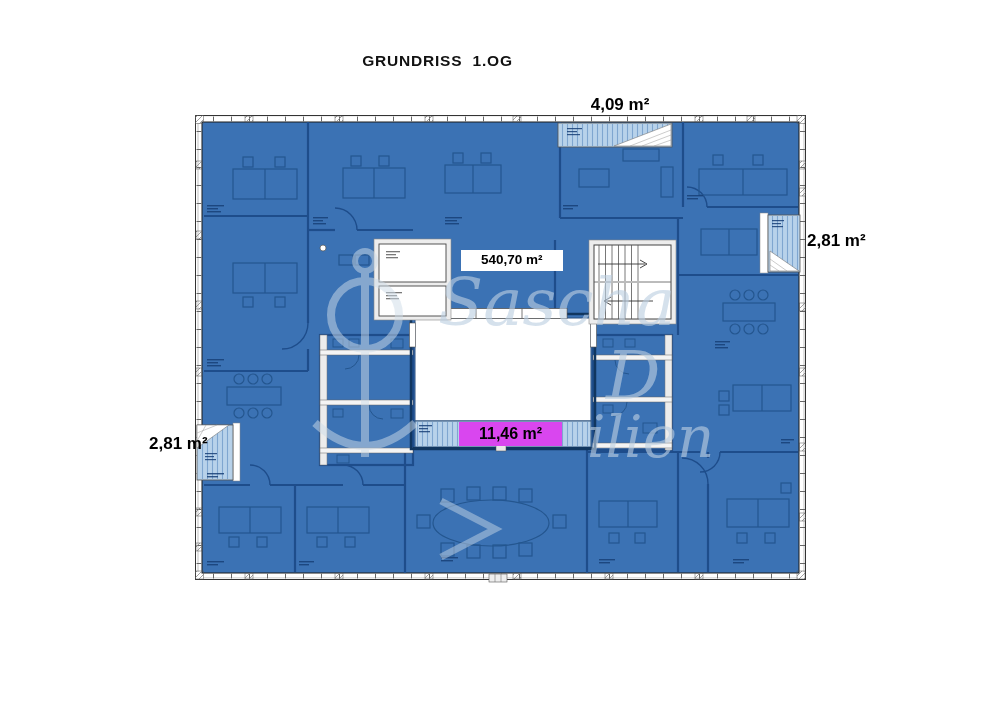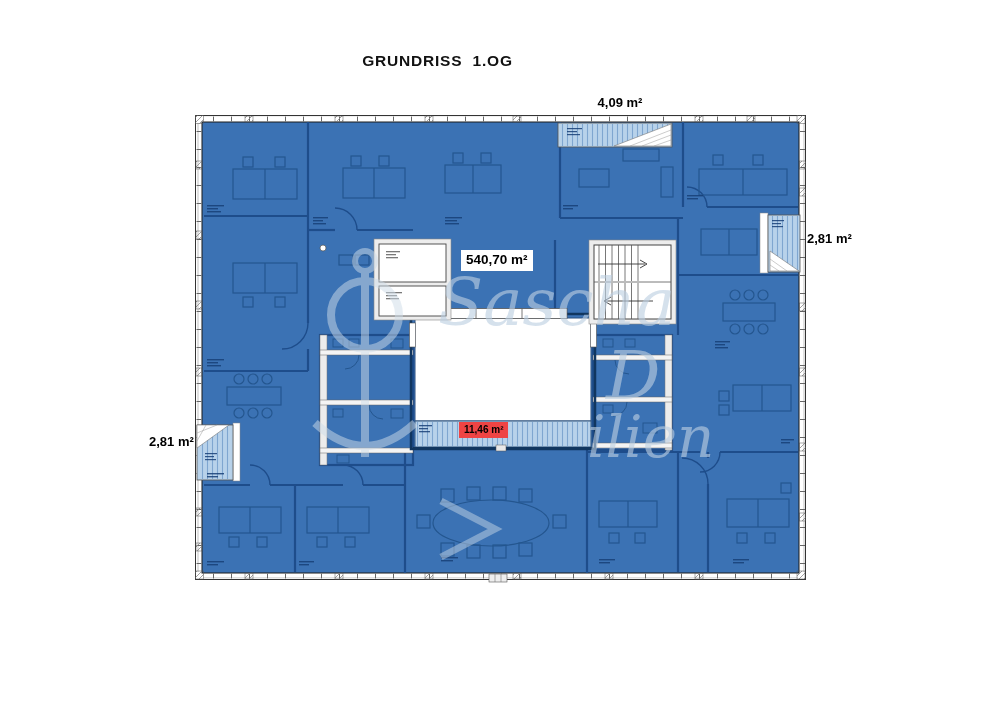--- a/index.html
+++ b/index.html
@@ -3,24 +3,24 @@
 <meta charset="utf-8">
 <style>
   html,body{margin:0;padding:0;background:#ffffff;}
   .canvas{position:relative;width:875px;height:707px;background:#ffffff;overflow:hidden;
           font-family:"Liberation Sans",sans-serif;}
   .title{position:absolute;left:0;right:0;top:52px;text-align:center;
          font-size:15.5px;font-weight:bold;color:#111;letter-spacing:.8px;white-space:pre;}
   .plan{position:absolute;left:195px;top:113px;width:612px;height:468px;}
   .plan svg{position:absolute;left:0;top:0;overflow:visible;}
   .chip{position:absolute;background:#ffffff;color:#000;font-weight:bold;
-        padding:1px 5px;line-height:1.4;white-space:nowrap;}
+        padding:1px 20px;line-height:1.4;white-space:nowrap;}
   .chip.main{left:266px;top:137px;font-size:13.5px;}
-  .chip.atr{left:264px;top:309px;font-size:10px;background:#ef4444;}
-  .freelabel{position:absolute;color:#000;font-weight:bold;font-size:13px;white-space:nowrap;}
+  .chip.atr{left:264px;top:309px;font-size:16px;background:#d946ef;}
+  .freelabel{position:absolute;color:#000;font-weight:bold;font-size:17px;white-space:nowrap;}
   .lab-top{left:375px;top:-18px;width:100px;text-align:center;}
   .lab-right{left:612px;top:118px;}
   .lab-left{left:-46px;top:321px;}
   .sm rect{fill:#173f77;opacity:.85;}
   .sm2 rect{fill:#6a6a6a;opacity:.9;}
   .wall{stroke:#1e4d8b;stroke-width:2.2;fill:none;}
   .wallthin{stroke:#1e4d8b;stroke-width:1.4;fill:none;}
   .furn{stroke:#24568f;stroke-width:1.2;fill:none;}
   .fix{stroke:#24568f;stroke-width:1;fill:none;}
   .wm{fill:#bccfe2;opacity:.62;font-family:"DejaVu Serif",serif;font-style:italic;}

